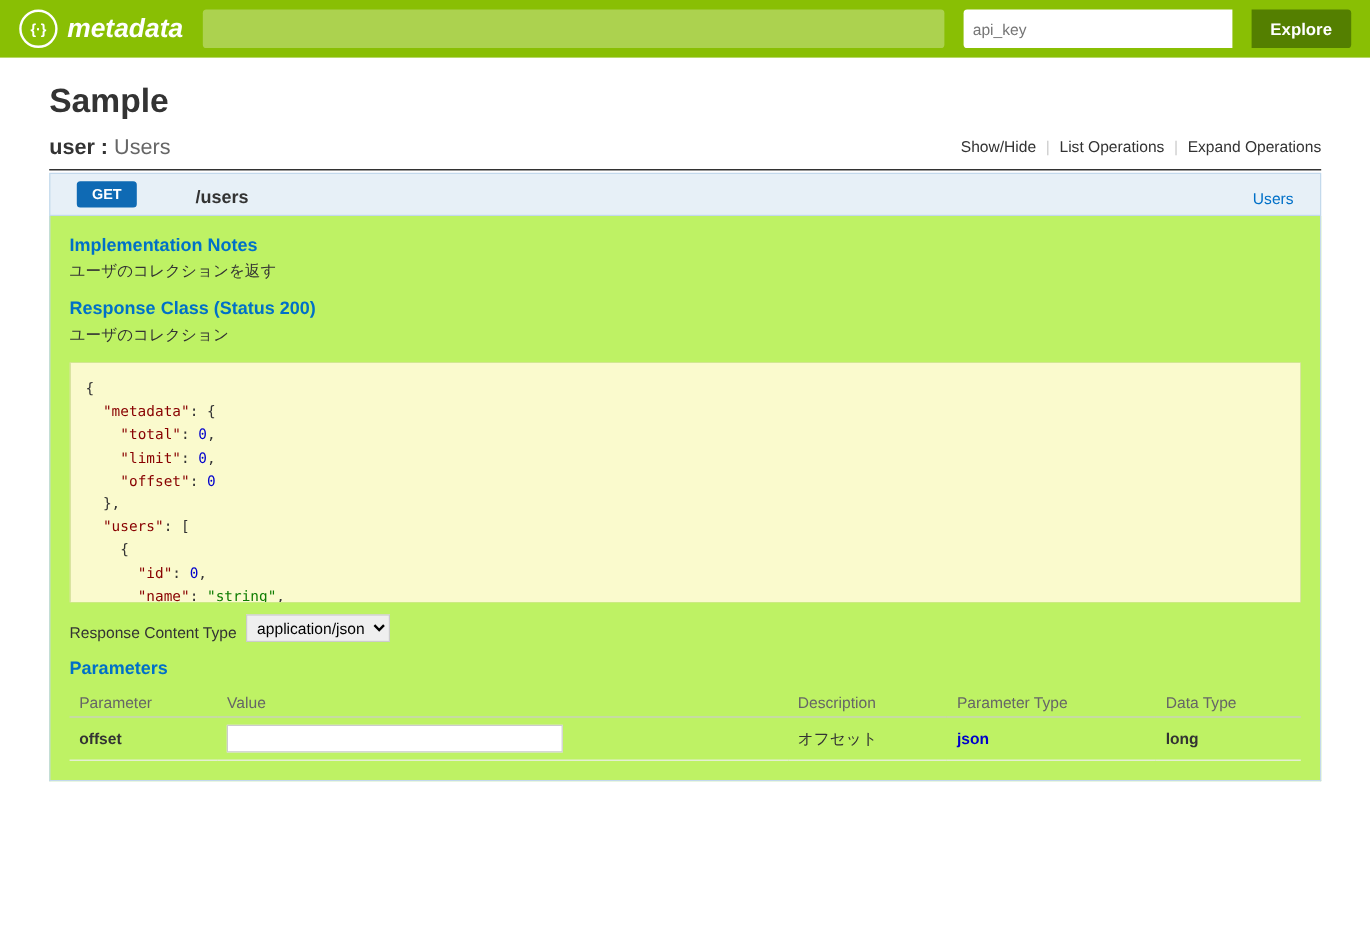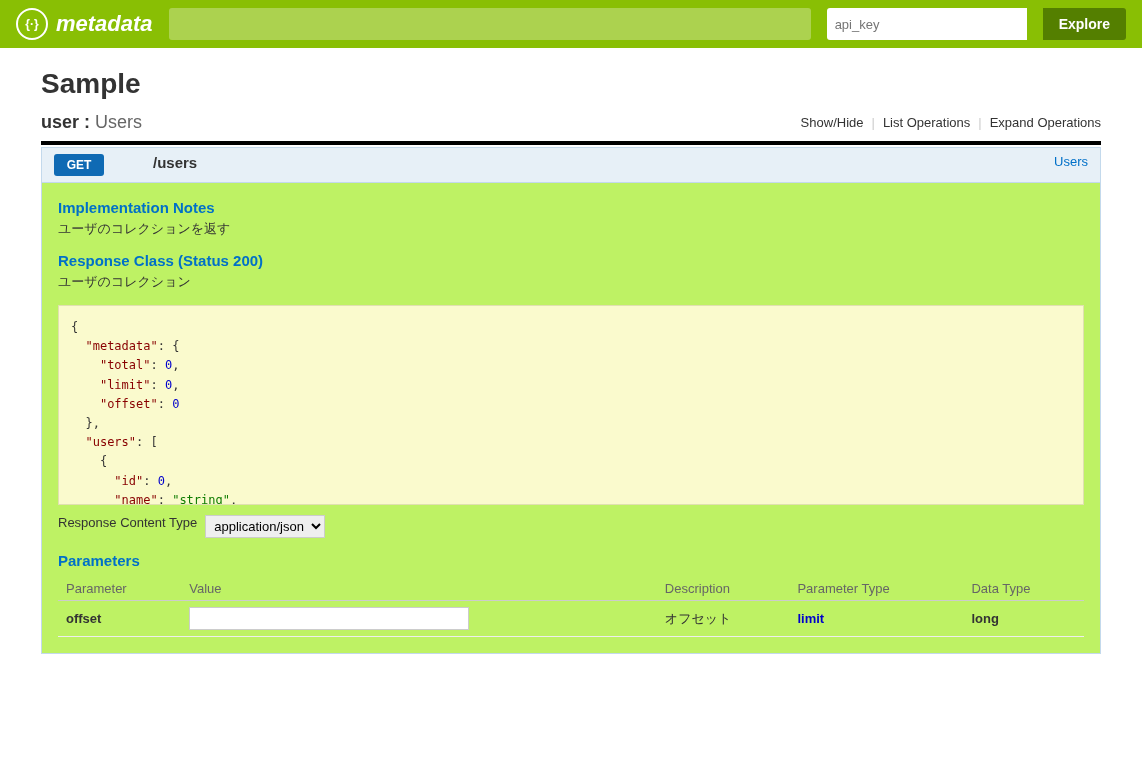--- a/index.html
+++ b/index.html
@@ -36,21 +36,21 @@
       font-weight: bold;
       font-style: italic;
     }
     #header .url-bar {
       flex: 1;
       background: rgba(255,255,255,0.3);
       height: 32px;
       border-radius: 3px;
     }
     #header .api-key-input {
-      width: 200px;
+      width: 224px;
       height: 32px;
       border: none;
       border-radius: 3px 0 0 3px;
       padding: 0 8px;
       font-size: 13px;
       color: #999;
       outline: none;
     }
     #header .explore-btn {
       background: #547f00;
@@ -86,21 +86,21 @@
 
     
     .api-section {
       margin-bottom: 20px;
     }
     .api-section-header {
       display: flex;
       align-items: center;
       justify-content: space-between;
       padding: 8px 0;
-      border-bottom: 4px solid #000000;
+      border-bottom: 1px solid #000000;
       margin-bottom: 0;
     }
     .api-section-title {
       font-size: 18px;
       font-weight: bold;
     }
     .api-section-title .tag {
       font-weight: bold;
       color: #333;
     }
@@ -119,25 +119,25 @@
       text-decoration: none;
       cursor: pointer;
     }
     .api-section-controls .divider {
       color: #ccc;
     }
 
     
     .operation-row {
       display: flex;
-      align-items: flex-start;
+      align-items: flex-end;
       background: #e7f0f7;
       border: 1px solid #c3d9ec;
       margin-top: 2px;
-      padding: 6px 12px;
+      padding: 6px 22px;
       cursor: pointer;
     }
     .method-badge {
       background: #0f6ab4;
       color: #fff;
       font-size: 12px;
       font-weight: bold;
       padding: 4px 8px;
       border-radius: 3px;
       margin-right: 10px;
@@ -215,21 +215,21 @@
     .code-number { color: #0000cc; }
 
     
     .code-box::-webkit-scrollbar { width: 12px; }
     .code-box::-webkit-scrollbar-track { background: #e8e8e8; }
     .code-box::-webkit-scrollbar-thumb { background: #aaa; }
 
     
     .response-content-type {
       display: flex;
-      align-items: flex-start;
+      align-items: flex-end;
       gap: 8px;
       margin-top: 10px;
       font-size: 13px;
     }
     .response-content-type select {
       font-size: 13px;
       border: 1px solid #ccc;
       padding: 2px 4px;
       cursor: pointer;
     }
@@ -356,21 +356,21 @@
             <th>Data Type</th>
           </tr>
         </thead>
         <tbody>
           <tr>
             <td class="param-name">offset</td>
             <td>
               <input type="text" value="" style="">
             </td>
             <td>オフセット</td>
-            <td class="param-type-query">limit</td>
+            <td class="param-type-query">json</td>
             <td class="param-data-type">long</td>
           </tr>
         </tbody>
       </table>
 
     </div>
   </div>
 
 </div>
 

